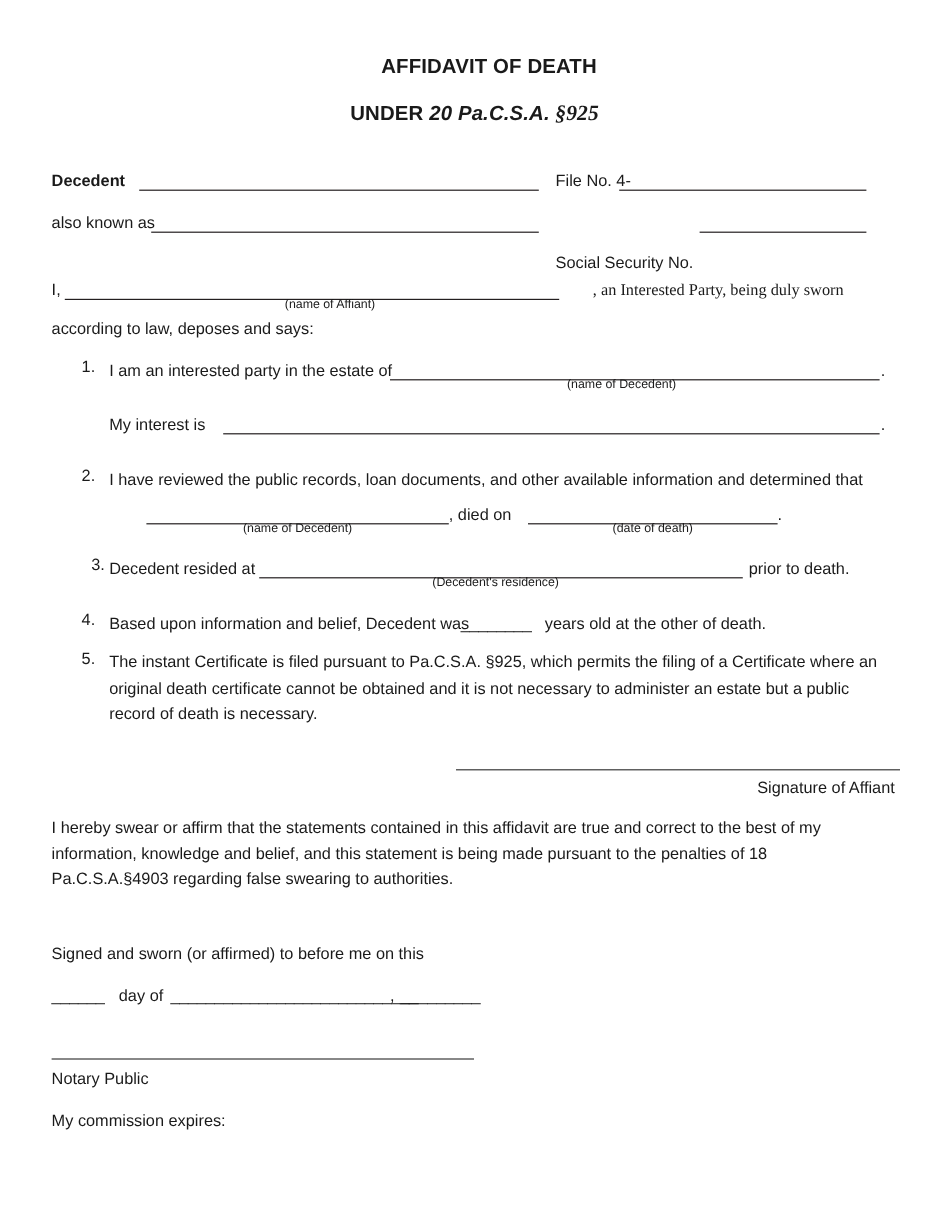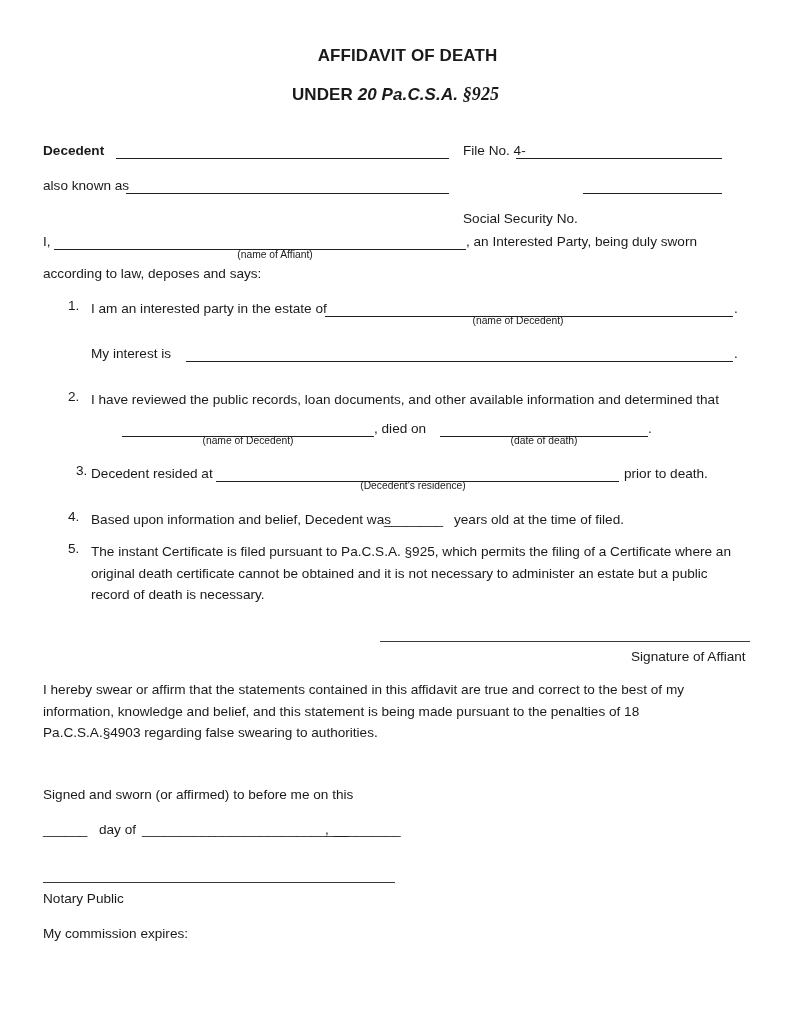--- a/index.html
+++ b/index.html
@@ -128,21 +128,21 @@
   <div class="rule" style="left:516px; top:158px; width:206px;"></div>
 
   <div class="t" style="left:43px; top:175px;">also known as</div>
   <div class="rule" style="left:126px; top:193px; width:323px;"></div>
 
   <div class="t" style="left:463px; top:175px;margin-top:33px;">Social Security No.</div>
   <div class="rule" style="left:583px; top:193px; width:139px;"></div>
 
   <div class="t" style="left:43px; top:231px;">I,</div>
   <div class="rule" style="left:54px; top:249px; width:412px;"></div>
-  <div class="t" style="left:466px; top:231px;">, an Interested Party, being duly sworn</div>
+  <div class="t" style="left:494px; top:231px;font-family:Liberation Serif, serif;">, an Interested Party, being duly sworn</div>
   <div class="sub" style="left:175px; top:248px; width:200px;">(name of Affiant)</div>
 
   <div class="t" style="left:43px; top:263px;">according to law, deposes and says:</div>
 
   <div class="num" style="left:68px; top:298px;">1.</div>
   <div class="t" style="left:91px; top:298px;">I am an interested party in the estate of</div>
   <div class="rule" style="left:325px; top:316px; width:408px;"></div>
   <div class="t" style="left:734px; top:298px;">.</div>
   <div class="sub" style="left:418px; top:314px; width:200px;">(name of Decedent)</div>
 
@@ -162,21 +162,21 @@
 
   <div class="num" style="left:76px; top:463px;">3.</div>
   <div class="t" style="left:91px; top:463px;">Decedent resided at</div>
   <div class="rule" style="left:216px; top:481px; width:403px;"></div>
   <div class="t" style="left:624px; top:463px;">prior to death.</div>
   <div class="sub" style="left:313px; top:479px; width:200px;">(Decedent's residence)</div>
 
   <div class="num" style="left:68px; top:509px;">4.</div>
   <div class="t" style="left:91px; top:509px;">Based upon information and belief, Decedent was</div>
   <div class="t blank-us" style="left:384px; top:509px;">________</div>
-  <div class="t" style="left:454px; top:509px;">years old at the time of filed.</div>
+  <div class="t" style="left:454px; top:509px;">years old at the other of death.</div>
 
   <div class="num" style="left:68px; top:541px;">5.</div>
   <div class="numlist-item wrap" style="left:91px; top:541px; width:645px;">The instant Certificate is filed pursuant to Pa.C.S.A. §925, which permits the filing of a Certificate where an original death certificate cannot be obtained and it is not necessary to administer an estate but a public record of death is necessary.</div>
 
   <div class="rule-thin" style="left:380px; top:641px; width:370px;"></div>
   <div class="t" style="left:631px; top:646px;">Signature of Affiant</div>
 
   <div class="para wrap" style="left:43px; top:679px; width:650px;">I hereby swear or affirm that the statements contained in this affidavit are true and correct to the best of my information, knowledge and belief, and this statement is being made pursuant to the penalties of 18 Pa.C.S.A.§4903 regarding false swearing to authorities.</div>
 
   <div class="t" style="left:43px; top:784px;">Signed and sworn (or affirmed) to before me on this</div>

